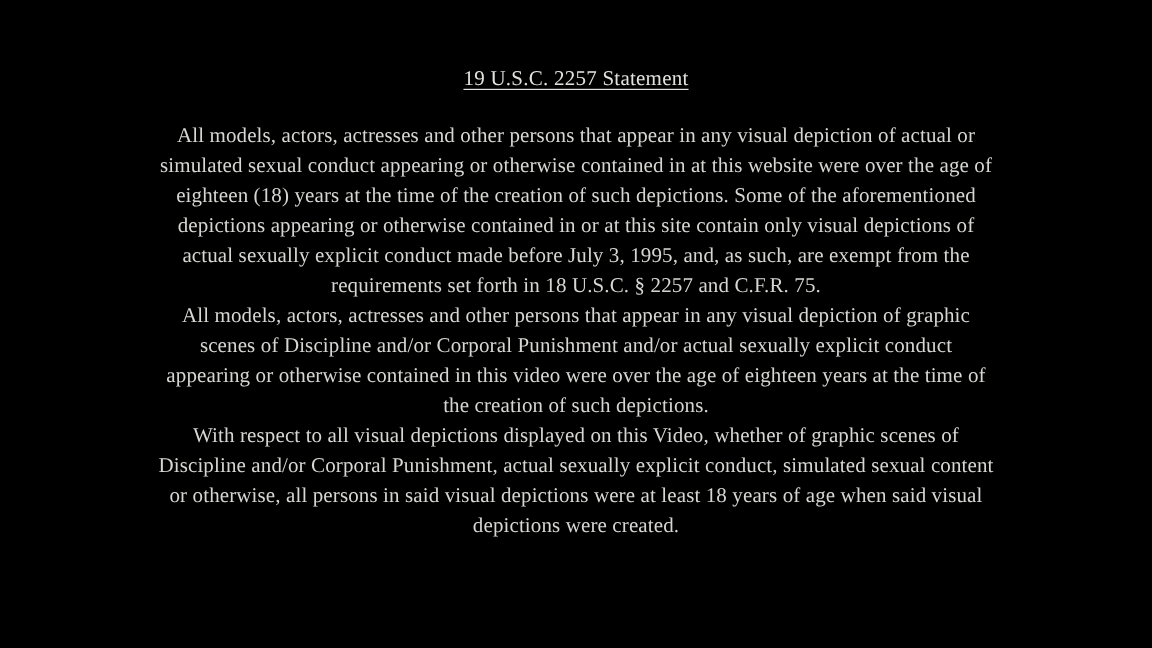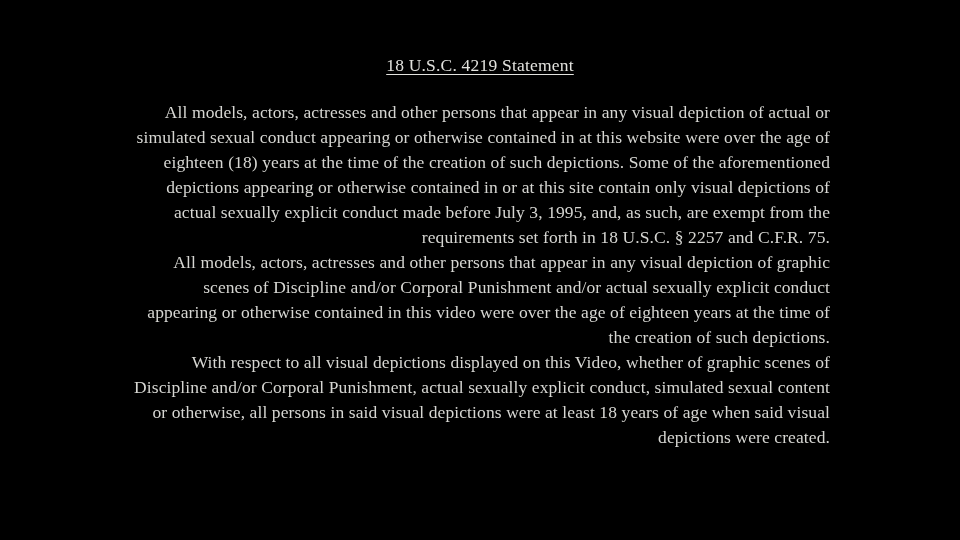--- a/index.html
+++ b/index.html
@@ -38,34 +38,34 @@
     color: #e2e2de;
     letter-spacing: 0.2px;
     margin-bottom: 22px;
   }
   .para {
     font-size: 17.5px;
     line-height: 25px;
     color: #d6d6d2;
     letter-spacing: 0.1px;
     margin: 0 0 0 0;
-    text-align: right;
+    text-align: center;
   }
   .para + .para {
     margin-top: 0px;
   }
   .p-block {
     padding: 0 0px;
   }
 </style>
 </head>
 <body>
 
 <div class="screen">
   <div class="statement-wrap">
-    <div class="title">18 U.S.C. 4219 Statement</div>
+    <div class="title">19 U.S.C. 2257 Statement</div>
     <div class="p-block">
       <p class="para">All models, actors, actresses and other persons that appear in any visual depiction of actual or simulated sexual conduct appearing or otherwise contained in at this website were over the age of eighteen (18) years at the time of the creation of such depictions. Some of the aforementioned depictions appearing or otherwise contained in or at this site contain only visual depictions of actual sexually explicit conduct made before July 3, 1995, and, as such, are exempt from the requirements set forth in 18 U.S.C. § 2257 and C.F.R. 75.</p>
       <p class="para">All models, actors, actresses and other persons that appear in any visual depiction of graphic scenes of Discipline and/or Corporal Punishment and/or actual sexually explicit conduct appearing or otherwise contained in this video were over the age of eighteen years at the time of the creation of such depictions.</p>
       <p class="para">With respect to all visual depictions displayed on this Video, whether of graphic scenes of Discipline and/or Corporal Punishment,  actual sexually explicit conduct, simulated sexual content or otherwise, all persons in said visual depictions were at least 18 years of age when said visual depictions were created.</p>
     </div>
   </div>
 </div>
 
 </body></html>

